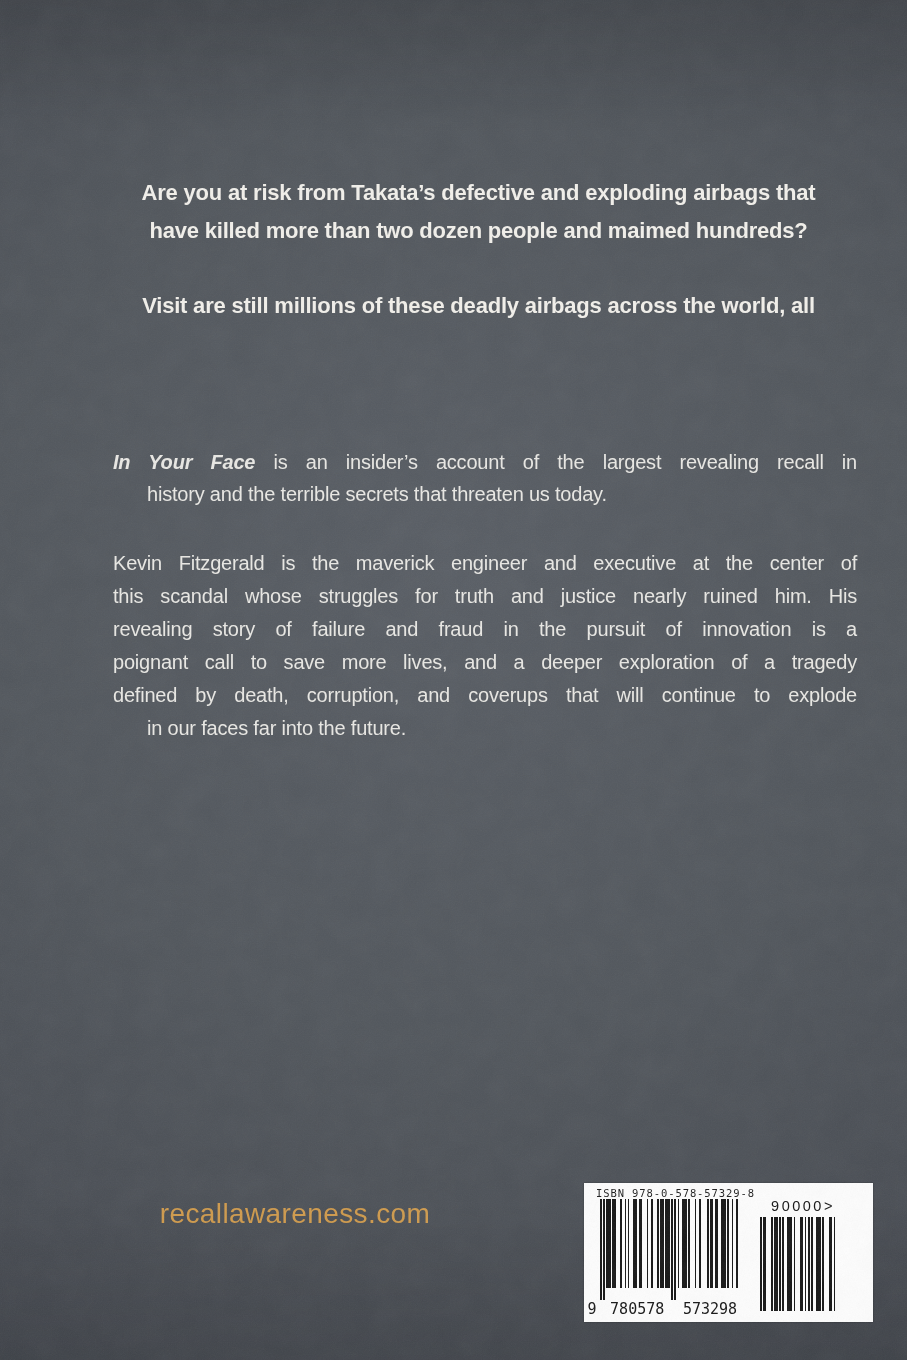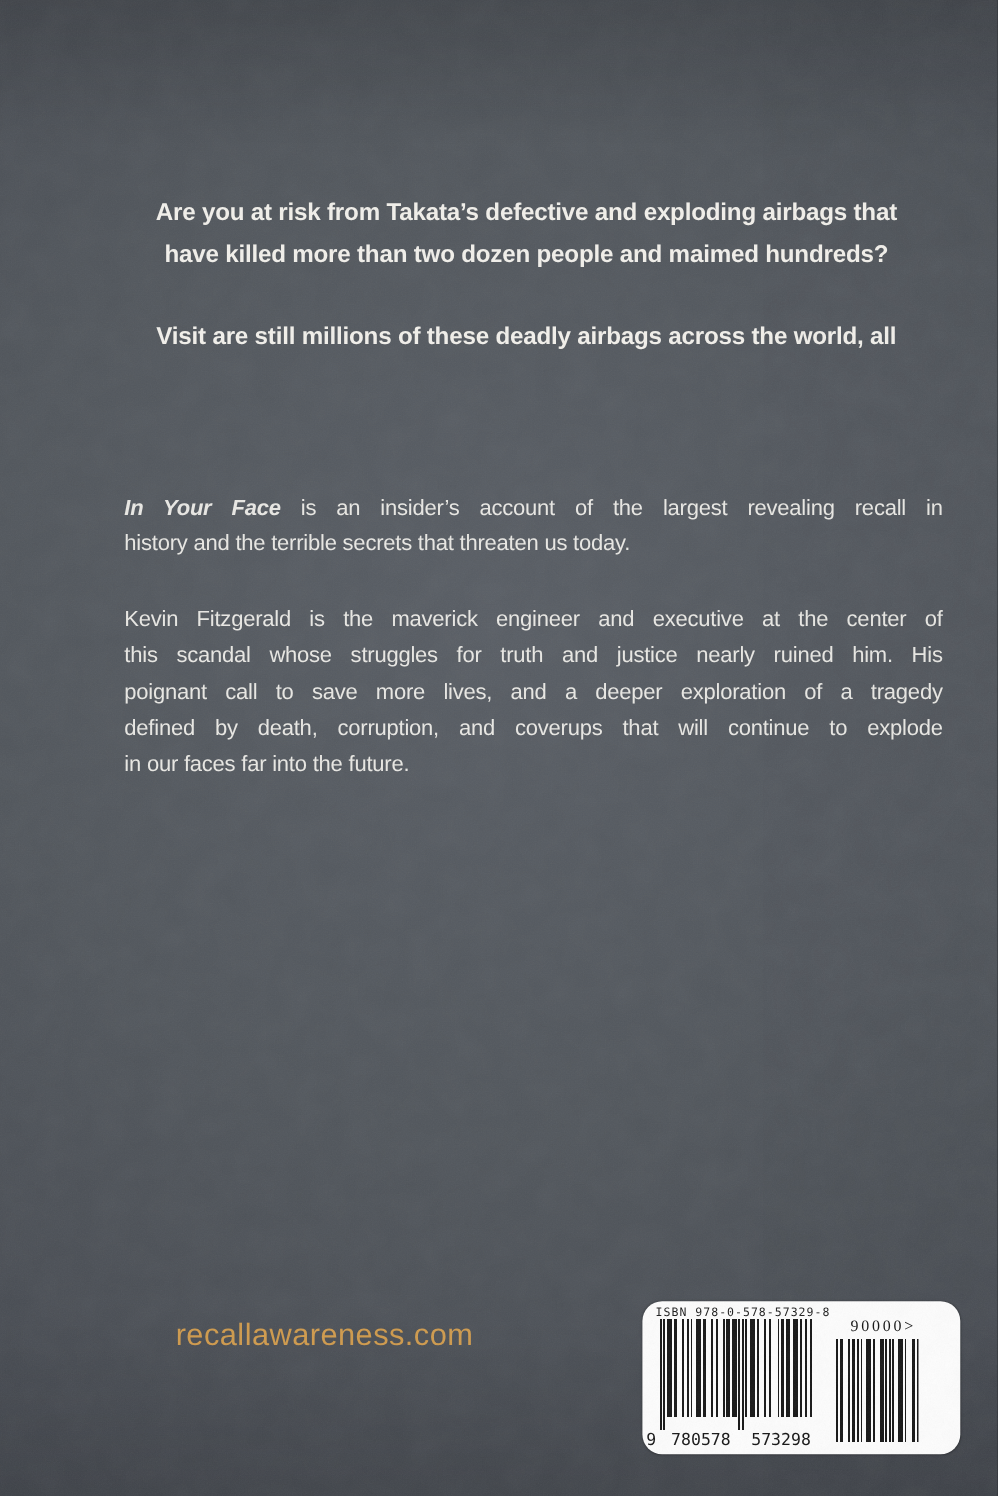--- a/index.html
+++ b/index.html
@@ -30,54 +30,53 @@
 
   .bodycopy{
     left:88px;width:744px;
     color:#e9e8e4;
     font-size:20px;
     letter-spacing:-0.2px;
   }
   .intro{top:446px;line-height:32px;}
   .synopsis{top:547px;line-height:33px;}
   .jline{text-align:justify;text-align-last:justify;}
-  .lastline{text-align-last:left;}
+  .lastline{text-align-last:left;margin-left:34px;}
   .booktitle{font-weight:700;font-style:italic;}
 
   .visit{
     top:1161px;left:125px;width:290px;
     text-align:center;
     color:#efede9;
     font-size:21px;
   }
   .website{
     top:1198px;left:125px;width:290px;
     text-align:center;
     font-size:28px;
     letter-spacing:0.4px;
   }
 
   .barcode-box{
     top:1183px;left:584px;
     width:264px;height:139px;
     background:#fdfdfd;
     box-shadow:0 0 2px rgba(0,0,0,0.35);
-    border-radius:18px;
   }
   .isbn{
     position:absolute;top:4px;left:12px;
     font-family:"DejaVu Sans Mono",monospace;
     font-size:10.5px;letter-spacing:0.9px;
     color:#1d1d1d;white-space:nowrap;
   }
   .ean13{position:absolute;left:2px;top:16px;}
   .supp-label{
     position:absolute;left:178px;top:15px;width:82px;
     text-align:center;
-    font-family:Liberation Serif, serif;
+    font-family:Liberation Sans, sans-serif;
     font-size:14.5px;letter-spacing:2.5px;
     color:#141414;white-space:nowrap;
   }
   .ean5{position:absolute;left:175px;top:34px;}
 </style>
 </head>
 <body>
 
 <div class="cover">
 
@@ -91,20 +90,21 @@
   </div>
 
   <div class="layer bodycopy intro">
     <div class="jline"><span class="booktitle">In Your Face</span> <span>is an insider’s account of the largest revealing recall in</span></div>
     <div class="jline lastline">history and the terrible secrets that threaten us today.</div>
   </div>
 
   <div class="layer bodycopy synopsis">
     <div class="jline">Kevin Fitzgerald is the maverick engineer and executive at the center of</div>
     <div class="jline">this scandal whose struggles for truth and justice nearly ruined him. His</div>
+    <div class="jline">revealing story of failure and fraud in the pursuit of innovation is a</div>
     <div class="jline">poignant call to save more lives, and a deeper exploration of a tragedy</div>
     <div class="jline">defined by death, corruption, and coverups that will continue to explode</div>
     <div class="jline lastline">in our faces far into the future.</div>
   </div>
 
   <div class="layer website" id="website" style="color: rgb(207, 154, 76);">recallawareness.com</div>
 
   <div class="layer barcode-box">
     <div class="isbn">ISBN 978-0-578-57329-8</div>
     <svg class="ean13" id="ean13svg" width="166" height="121" viewBox="0 0 166 121" shape-rendering="crispEdges">

